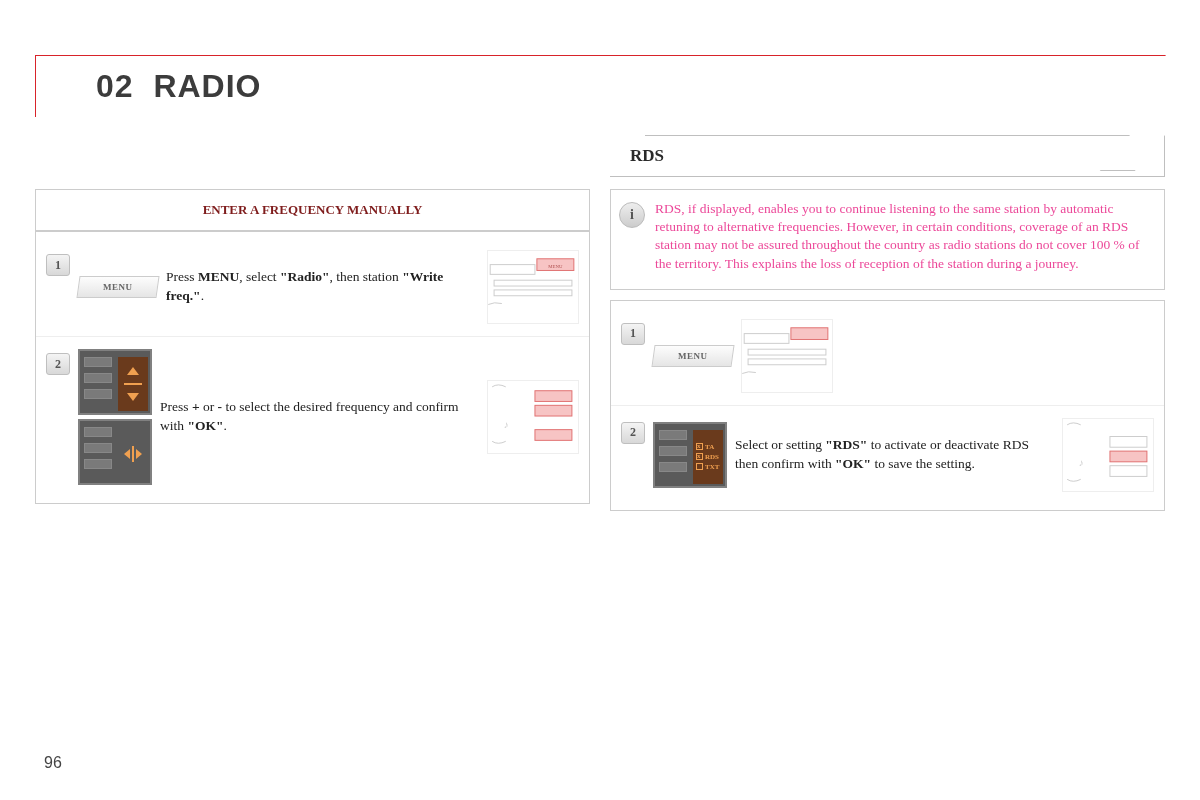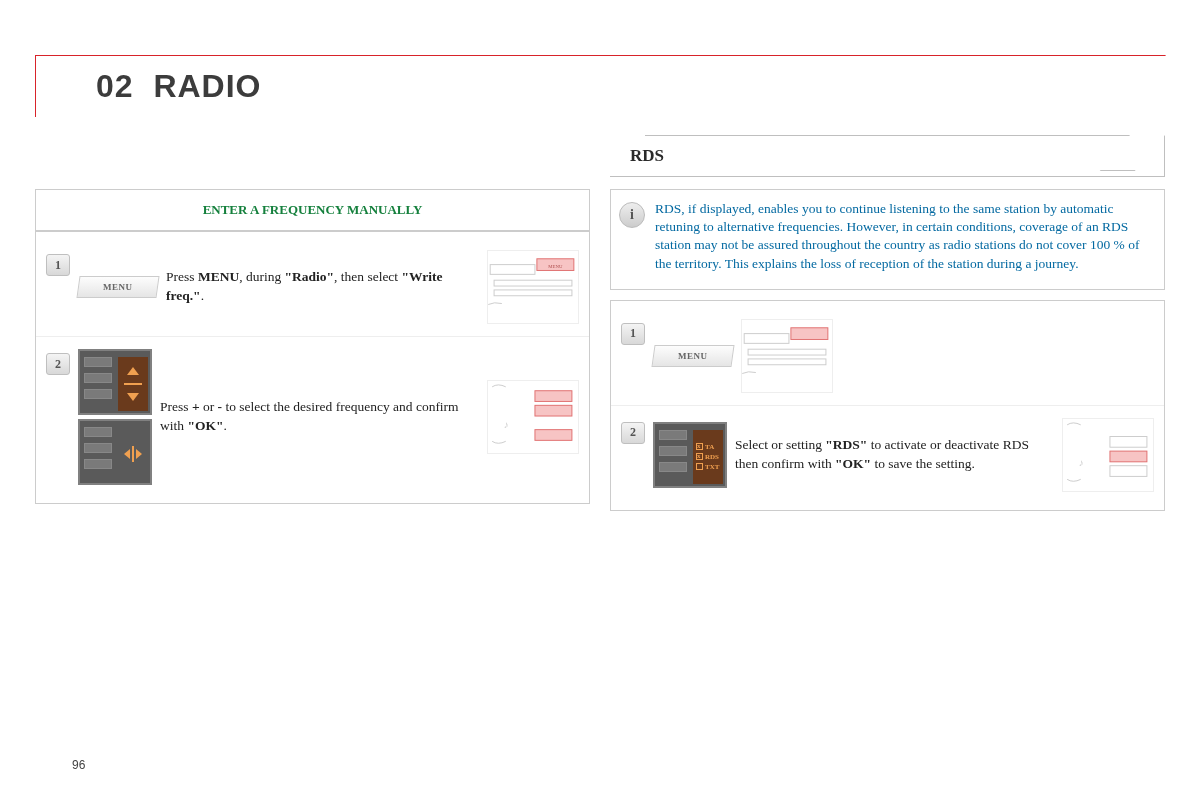--- a/index.html
+++ b/index.html
@@ -79,21 +79,21 @@
     font-weight: bold;
     font-size: 17px;
     color: #2a2a2a;
   }
   .subhead {
     border: 1px solid #ccc;
     padding: 12px 20px;
     font-weight: bold;
     font-size: 13px;
     text-align: center;
-    color: #15803d;
+    color: #7f1d1d;
     margin-bottom: 0;
   }
   .panel {
     border: 1px solid #ccc;
     padding: 6px 0;
   }
   .info-row {
     display: flex;
     gap: 10px;
     padding: 6px 12px 12px 8px;
@@ -104,21 +104,21 @@
     border-radius: 50%;
     background: linear-gradient(#eee,#ccc);
     display:flex;align-items:center;justify-content:center;
     font-weight: bold;
     color:#555;
     font-size:14px;
     flex-shrink:0;
     border:1px solid #bbb;
     margin-top:2px;
   }
-  .info-text { font-size: 13.5px; line-height: 1.35; color:#0369a1; }
+  .info-text { font-size: 13.5px; line-height: 1.35; color:#ec4899; }
   .step {
     display: flex;
     align-items: center;
     gap: 8px;
     padding: 12px 10px;
     border-top: 1px solid #eee;
   }
   .step:first-child { border-top: none; }
   .step-num {
     width: 24px;
@@ -198,23 +198,22 @@
   .chk{width:7px;height:7px;border:1px solid #f0a050;position:relative;}
   .chk::after{content:"";position:absolute;left:0;top:-1px;font-size:7px;color:#f0a050;}
   .chk.on::after{content:"x";line-height:7px;}
 
   svg.diagram { width:100%; height:100%; }
 
   .page-num {
     position: absolute;
     bottom: 28px;
     left: 44px;
-    font-size: 12px;
+    font-size: 16px;
     color: #444;
-    margin-left: 28px;
   }
 </style>
 </head>
 <body>
 
 <div class="page-header">
   <div class="page-title">
     <span>02</span>&nbsp;
     <span>RADIO</span>
   </div>
@@ -229,21 +228,21 @@
     <div class="panel">
 
       <div class="step">
         <div class="step-num">1</div>
         <div class="step-icons">
           <div class="menu-btn">
               <span>MENU</span>
             </div>
         </div>
         <div class="step-text">
-          <span>Press </span><b>MENU</b><span>, during </span><b>"Radio"</b><span>, then select </span><b>"Write freq."</b><span>.</span>
+          <span>Press </span><b>MENU</b><span>, select </span><b>"Radio"</b><span>, then station </span><b>"Write freq."</b><span>.</span>
         </div>
         <div class="step-diagram">
           <svg class="diagram" viewBox="0 0 92 74">
             <rect x="2" y="14" width="46" height="10" fill="none" stroke="#ccc"></rect>
             <rect x="50" y="8" width="38" height="12" fill="#f7c4c4" stroke="#e07070"></rect>
             <text x="69" y="17" font-size="5" text-anchor="middle" fill="#b05050">MENU</text>
             <rect x="6" y="30" width="80" height="6" fill="none" stroke="#ccc"></rect>
             <rect x="6" y="40" width="80" height="6" fill="none" stroke="#ccc"></rect>
             <path d="M 0 55 Q 6 52 14 54" fill="none" stroke="#ccc"></path>
           </svg>

